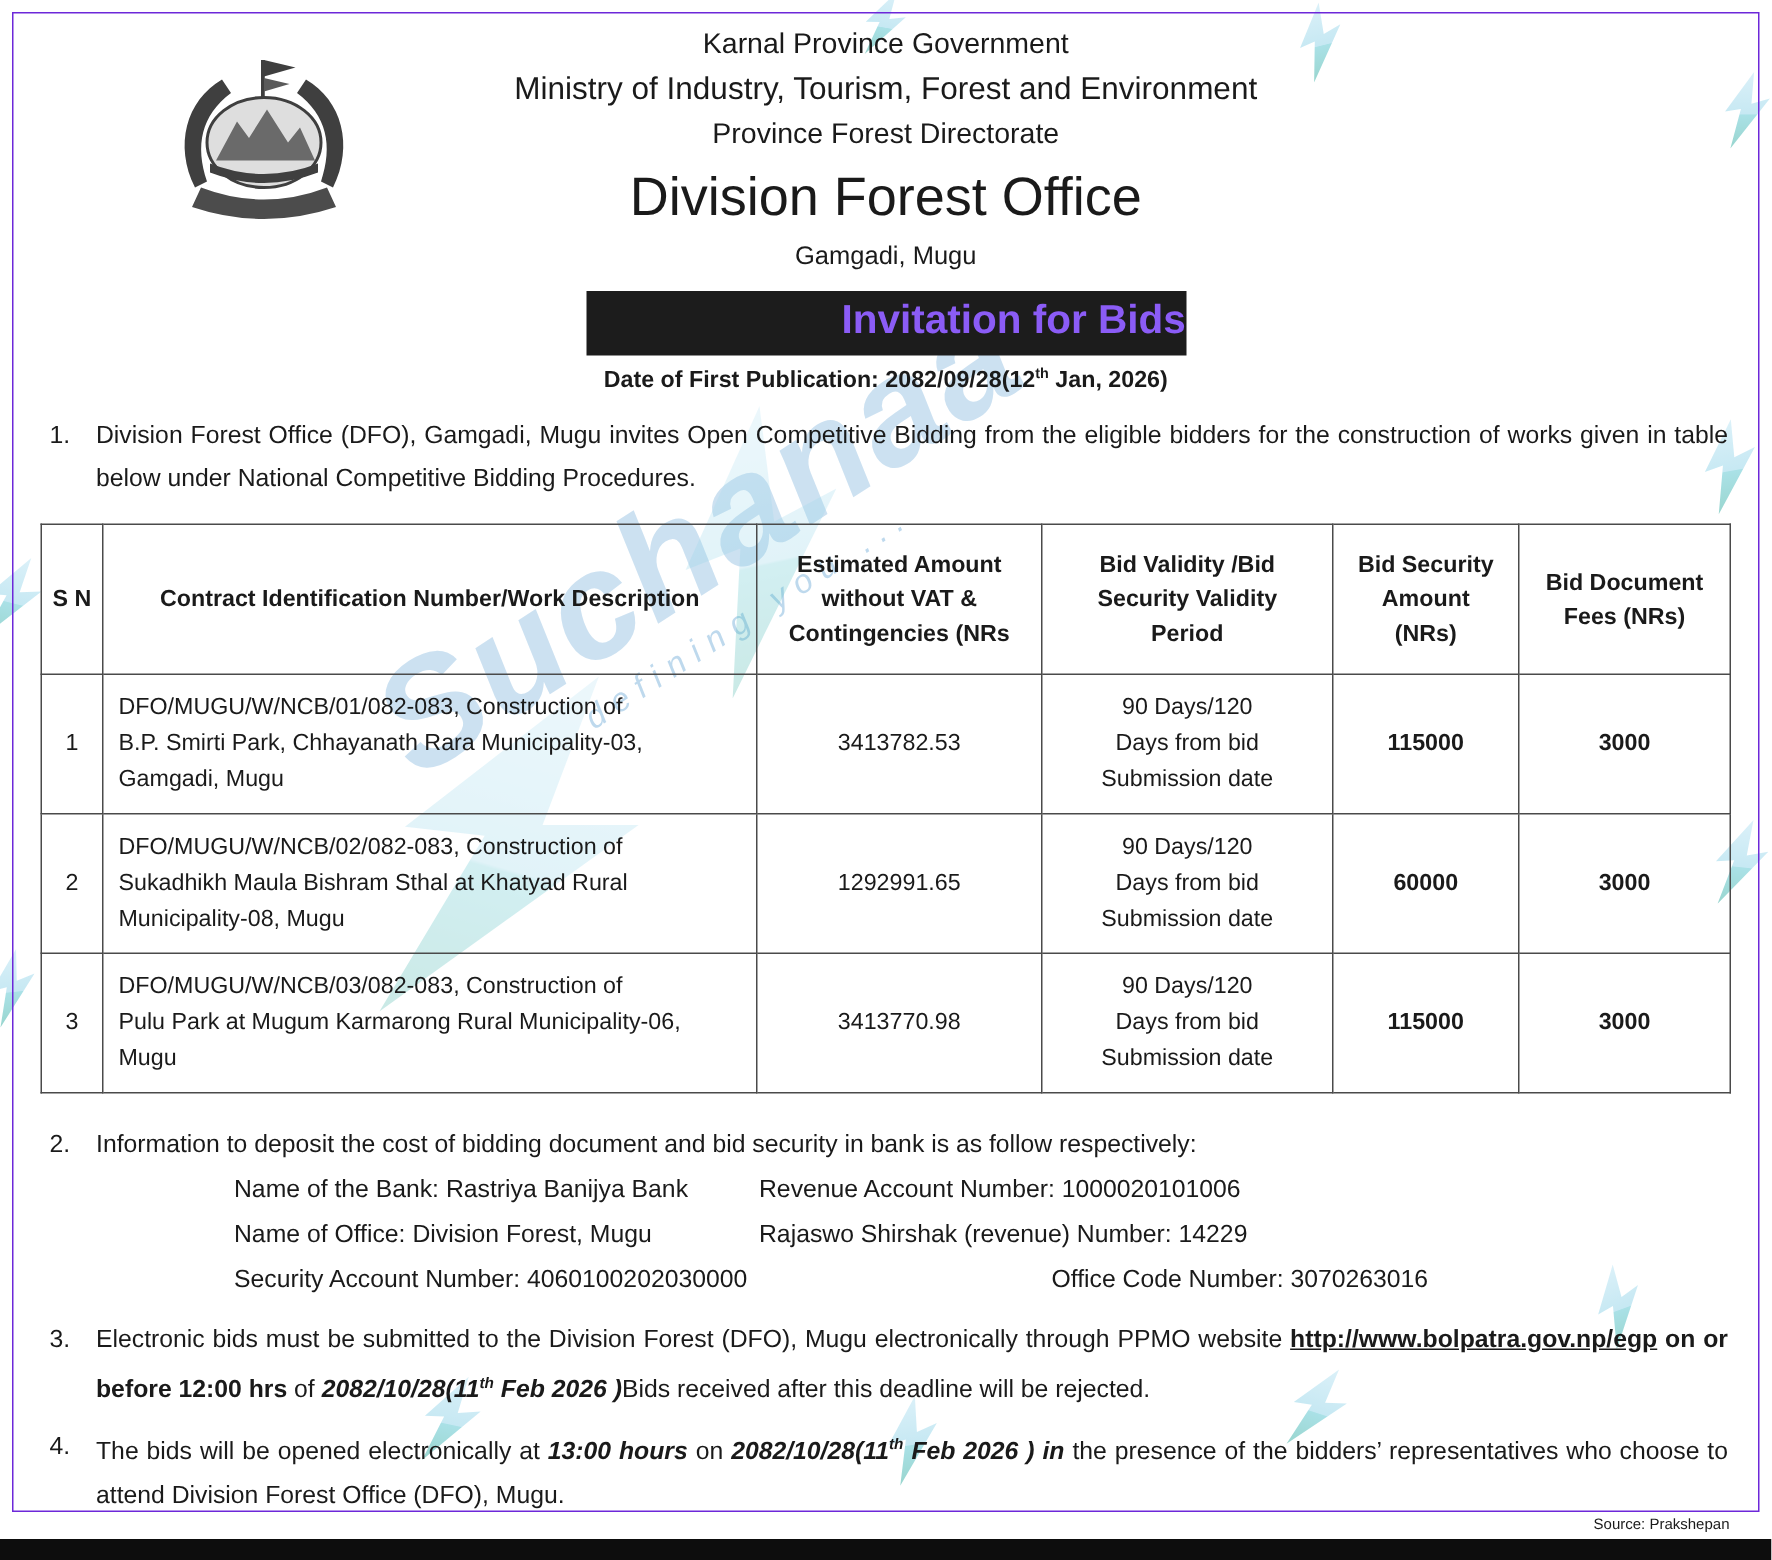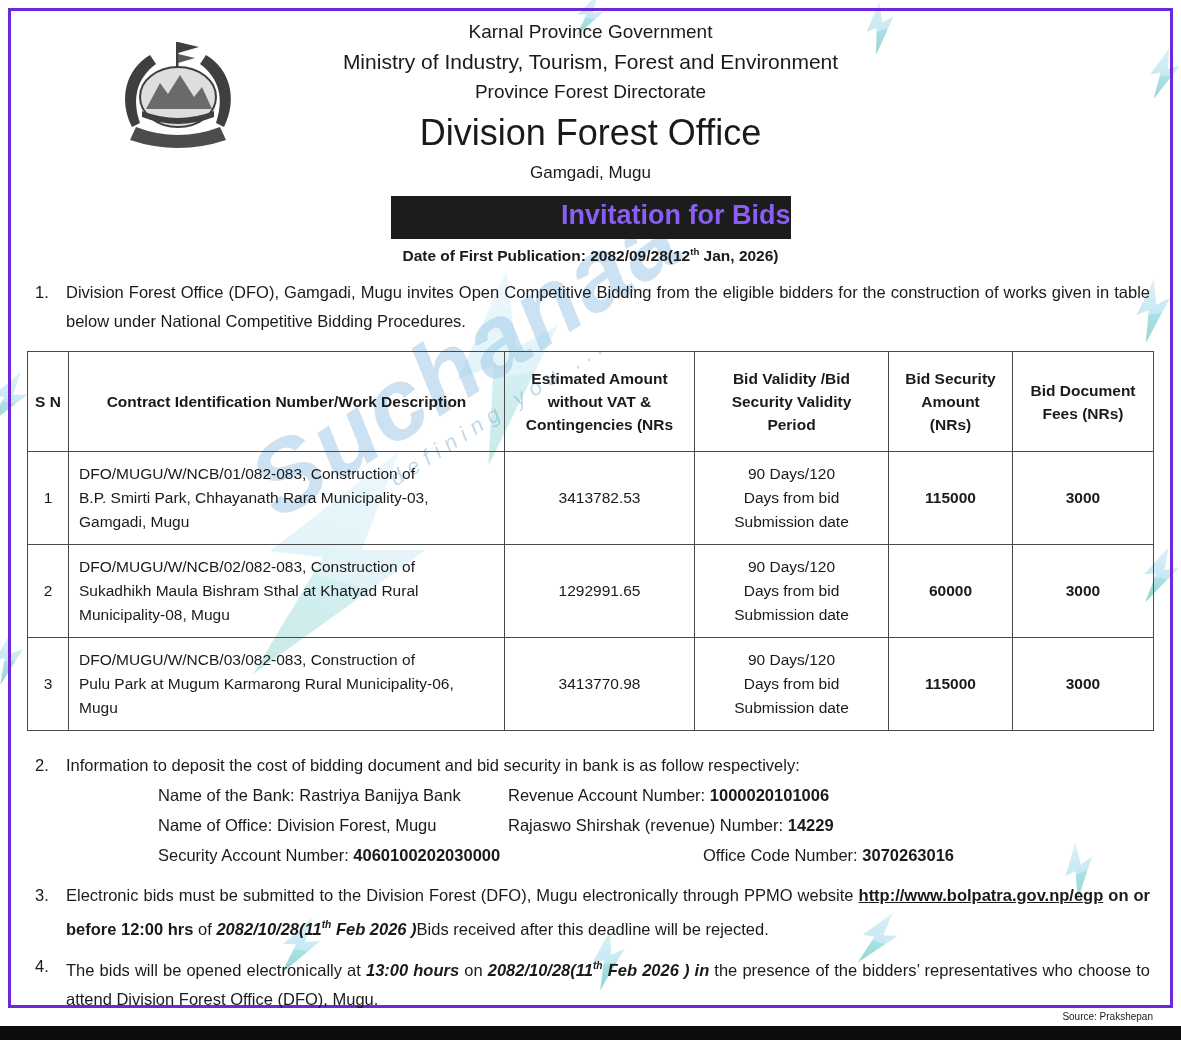--- a/index.html
+++ b/index.html
@@ -20,21 +20,21 @@
     color: rgba(110, 170, 215, 0.35);
   }
   .wm-text { font-size: 100px; font-weight: bold; font-style: italic; letter-spacing: 2px; }
   .wm-sub  { font-size: 22px; font-style: italic; letter-spacing: 7px; color: rgba(110,170,215,0.45); margin-top: -8px; }
   .deco { position: absolute; opacity: 0.5; }
   .deco.big { opacity: 0.26; }
 
   
   .doc {
     position: absolute; left: 8px; top: 8px; width: 1165px; height: 1000px;
-    border: 3px solid #6d28d9; z-index: 1;
+    border: 1px solid #6d28d9; z-index: 1;
   }
   .logo { position: absolute; left: 97px; top: 26px; width: 140px; height: 115px; }
 
   .hdr { text-align: center; padding-top: 10px; }
   .h1 { font-size: 19px; }
   .h2 { font-size: 21px; margin-top: 7px; }
   .h3 { font-size: 19px; margin-top: 7px; }
   .office { font-size: 36px; font-weight: normal; margin-top: 9px; }
   .loc { font-size: 17px; margin-top: 9px; }
   .banner {
@@ -61,21 +61,21 @@
   }
   .bids th { font-weight: bold; font-size: 15.5px; height: 100px; line-height: 23px; }
   .bids td { font-size: 15.5px; height: 93px; line-height: 24px; text-align: center; }
   td.c-desc { text-align: left; padding-left: 10px; padding-right: 6px; }
   td.c-sec, td.c-fee { font-weight: bold; }
 
   
   .bankline { margin-left: 147px; margin-right: 20px; font-size: 16.5px; line-height: 30px; }
   .bl-left { display: inline-block; width: 350px; }
   .bl-left.wide { width: 545px; }
-  .bl-num { font-weight: bold; }
+  .bl-num { font-weight: normal; }
 
   
   .source { position: absolute; right: 28px; bottom: 18px; font-size: 10px; z-index: 2; }
   .bottom-bar { position: absolute; left: 0; bottom: 0; width: 1181px; height: 14px; background: #0d0d0d; z-index: 2; }
 </style>
 </head>
 <body>
 
 <svg width="0" height="0" style="position:absolute" aria-hidden="true">
   <defs>

